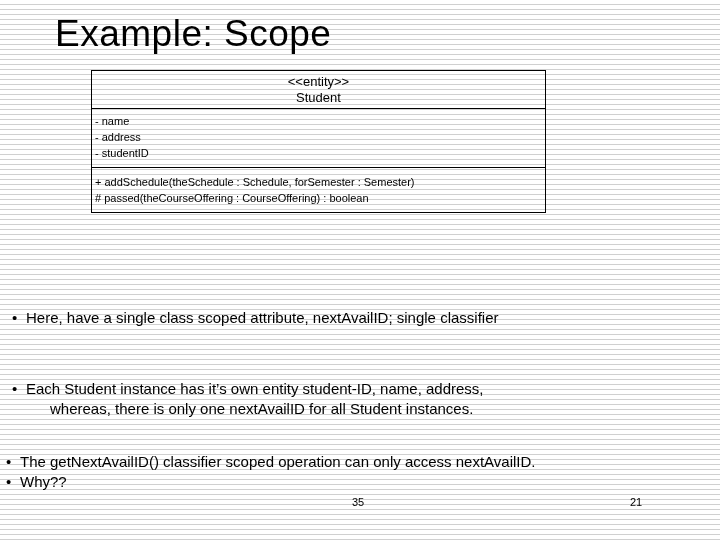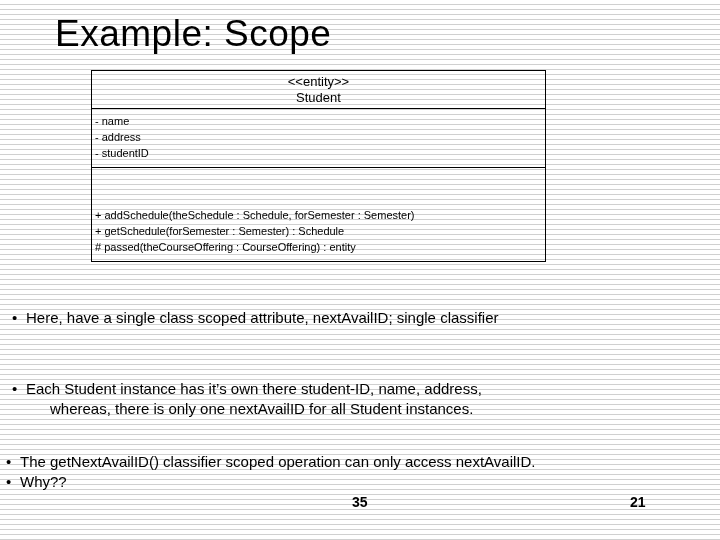--- a/index.html
+++ b/index.html
@@ -60,21 +60,20 @@
   .uml-class-name {
     font-size: 13px;
     line-height: 16px;
   }
   #uml-attributes-compartment {
     border-bottom: 1px solid #000000;
     padding: 4px 0 6px 3px;
   }
   #uml-operations-compartment {
     padding: 6px 0 6px 3px;
-    margin-top: 33px;
   }
   .uml-feature {
     font-size: 11px;
     line-height: 16px;
     white-space: nowrap;
   }
   .uml-feature .feature-text.static-scoped {
     text-decoration: underline;
   }
 
@@ -125,24 +124,23 @@
   }
   #bullet-4 {
     left: 6px;
     top: 472px;
     width: 712px;
   }
 
   
   .footer-number {
     position: absolute;
-    font-size: 14px;
+    font-size: 11px;
     line-height: 14px;
     color: #000000;
-    font-weight: bold;
   }
   #footer-center-number {
     left: 352px;
     top: 495px;
   }
   #footer-right-number {
     left: 630px;
     top: 495px;
   }
 </style>
@@ -172,45 +170,41 @@
       <span class="feature-text">studentID</span>
     </div>
   </div>
 
   <div id="uml-operations-compartment" class="uml-compartment">
     <div class="uml-feature">
       <span>+</span>
       <span class="feature-text">addSchedule(theSchedule : Schedule, forSemester : Semester)</span>
     </div>
     <div class="uml-feature">
-      <span>+</span>
-      <span class="feature-text">getSchedule(forSemester : Semester) : Schedule</span>
-    </div>
-    <div class="uml-feature">
       <span>#</span>
-      <span class="feature-text">passed(theCourseOffering : CourseOffering) : entity</span>
+      <span class="feature-text">passed(theCourseOffering : CourseOffering) : boolean</span>
     </div>
   </div>
 
 </div>
 
 <div id="bullet-1" class="bullet-block">
   <div class="bullet-row">
     <span class="bullet-marker">•</span>
     <span class="bullet-text">
       <span>Here, have a single </span><b>class scoped</b><span> attribute, nextAvailID;  single classifier</span>
     </span>
   </div>
 </div>
 
 <div id="bullet-2" class="bullet-block">
   <div class="bullet-row">
     <span class="bullet-marker">•</span>
     <span class="bullet-text">
-      <span>Each Student instance has it’s </span><b>own there</b><span> student-ID, name, address,</span>
+      <span>Each Student instance has it’s </span><b>own entity</b><span> student-ID, name, address,</span>
       <span class="cont-line"><span>whereas, </span><b>there is only one</b><span> nextAvailID for </span><b>all</b><span> Student instances.</span></span>
     </span>
   </div>
 </div>
 
 <div id="bullet-3" class="bullet-block">
   <div class="bullet-row">
     <span class="bullet-marker">•</span>
     <span class="bullet-text">The getNextAvailID() classifier scoped operation can only access nextAvailID.</span>
   </div>

